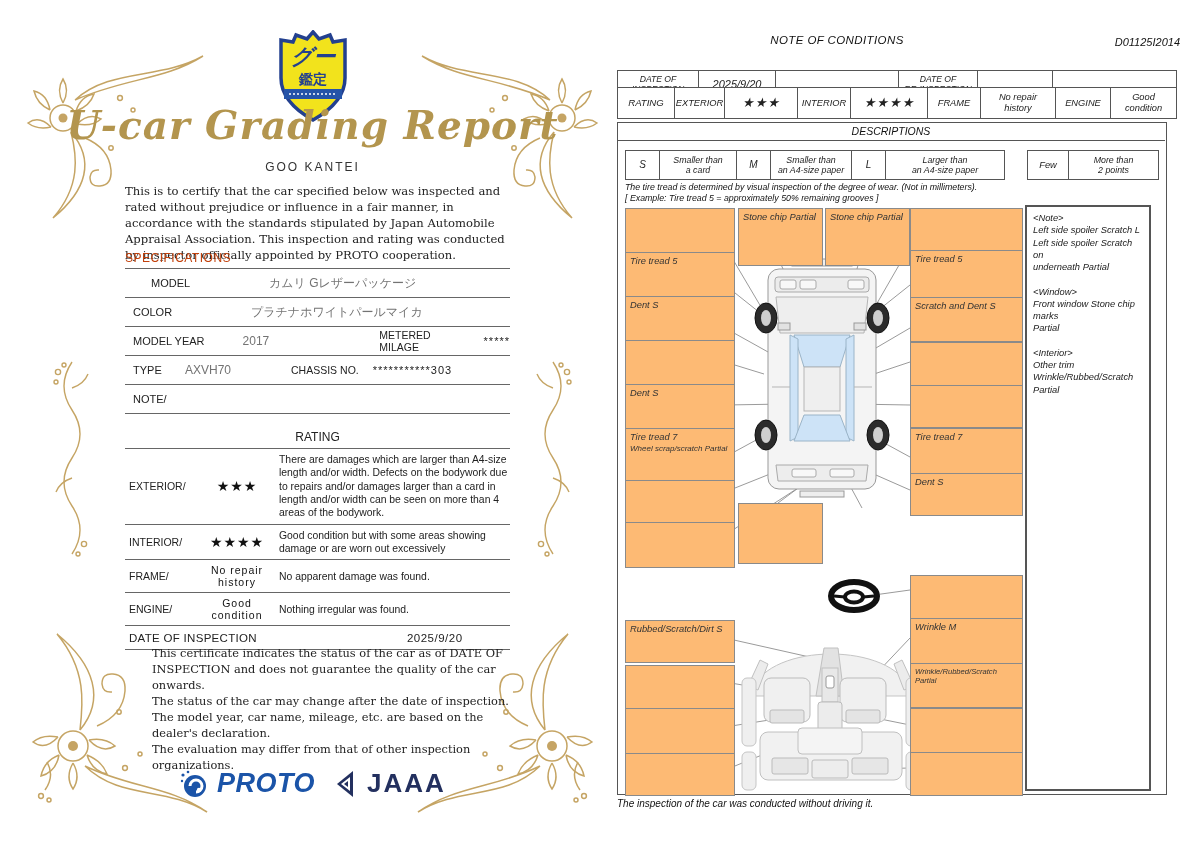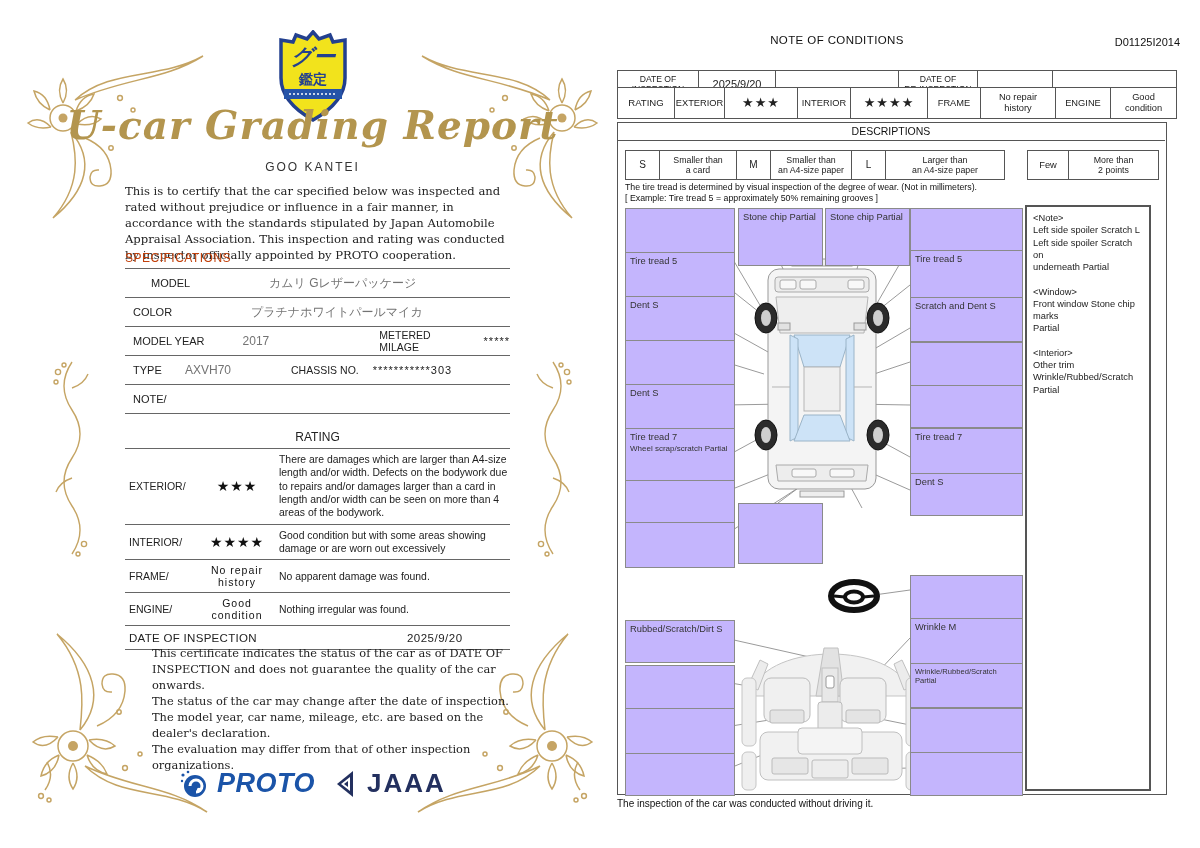--- a/index.html
+++ b/index.html
@@ -36,38 +36,38 @@
   .rgrade.small{font-size:10.5px;line-height:1.15;white-space:pre-line;}
   .rdesc{flex:1;font-size:10.4px;line-height:1.28;color:#222;padding-right:2px;}
   .drow{display:flex;align-items:center;border-bottom:1px solid #666;height:23px;font-size:11.5px;}
   .drow .dlabel{padding-left:4px;letter-spacing:.3px;}
   .drow .dval{margin-left:150px;letter-spacing:.5px;}
   #disclaimer{left:122px;top:628px;width:360px;font-size:11.4px;line-height:1.4;color:#222;}
   #logos{left:0;top:750px;width:100%;display:flex;justify-content:center;align-items:center;gap:8px;}
   #proto-word{font-size:27px;font-weight:bold;font-style:italic;color:#1b54a8;letter-spacing:.5px;}
   #jaaa-word{font-size:26px;font-weight:bold;color:#23305f;letter-spacing:2px;}
   
-  #right-page{left:612px;top:30px;width:568px;height:800px;font-size:10px;}
+  #right-page{left:612px;top:30px;width:568px;height:800px;font-size:10px;font-style:italic;}
   #rp-title{left:95px;top:4px;width:260px;text-align:center;font-size:11.5px;
      letter-spacing:.4px;color:#111;}
   #rp-doc{right:0;top:6px;font-size:11px;color:#111;}
   .tbl{position:absolute;display:flex;border:1px solid #555;background:#fff;}
   .cell{border-right:1px solid #555;display:flex;align-items:center;justify-content:center;
         text-align:center;line-height:1.15;}
   .cell:last-child{border-right:none;}
   #date-table{left:5px;top:40px;width:558px;height:27px;}
   #rating-table-r{left:5px;top:57px;width:558px;height:30px;}
   .stars-r{font-size:13px;letter-spacing:1px;}
   #desc-box{left:5px;top:92px;width:548px;height:671px;border:1px solid #555;}
   #desc-heading{left:5px;top:92px;width:548px;height:18px;line-height:18px;text-align:center;
      border-bottom:1px solid #555;font-size:10.5px;color:#111;}
   #legend-left{left:13px;top:120px;width:378px;height:28px;}
   #legend-few{left:415px;top:120px;width:130px;height:28px;}
   #tread-note{left:13px;top:152px;width:420px;font-size:8.8px;line-height:1.3;color:#111;}
-  .callout{position:absolute;border:1px solid #8a8a8a;background:#c4b5fd;font-size:9.3px;
+  .callout{position:absolute;border:1px solid #8a8a8a;background:#fdba74;font-size:9.3px;
      color:#333;padding:3px 4px;line-height:1.2;}
   .callout .sub{font-size:8px;display:block;margin-top:1px;}
   .callout.tiny{font-size:7.6px;}
   #notes-panel{left:413px;top:175px;width:126px;height:586px;border:2px solid #555;
      font-size:9.3px;line-height:1.32;padding:5px 6px;color:#222;box-sizing:border-box;}
   #rp-footer{left:5px;top:768px;font-size:10px;color:#111;}
   #leader-lines{left:0;top:0;width:568px;height:800px;pointer-events:none;}
 </style>
 </head>
 <body>

